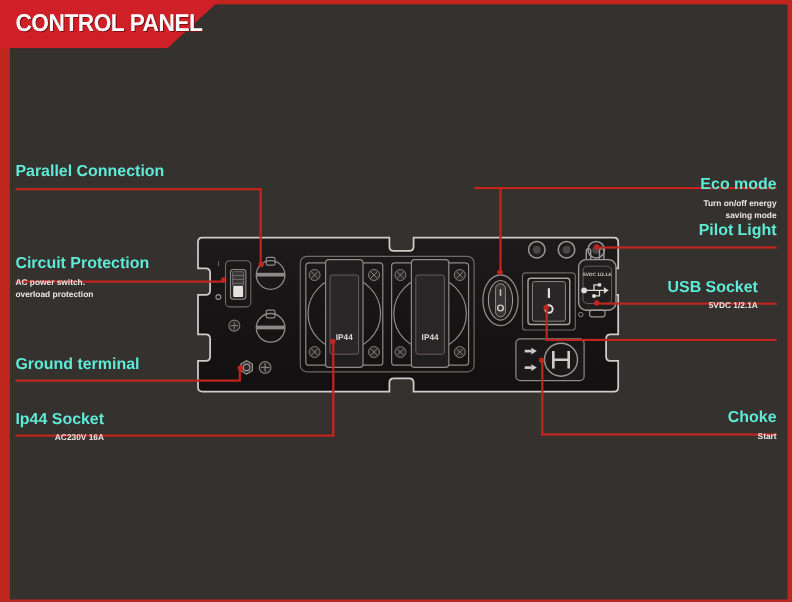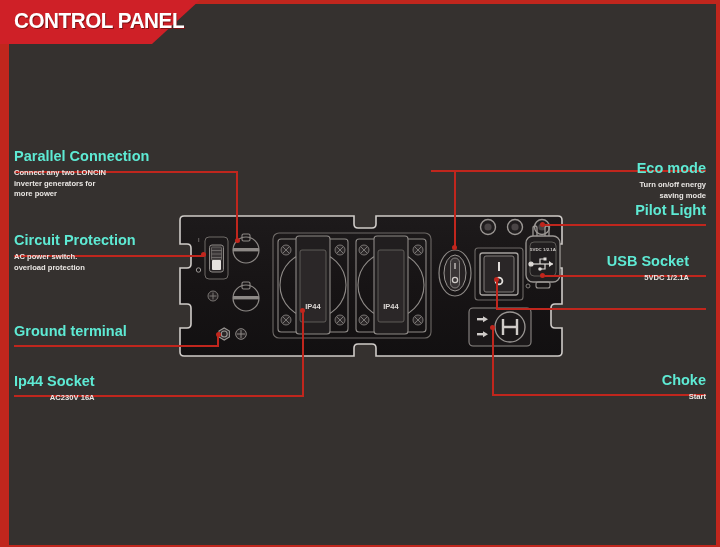--- a/index.html
+++ b/index.html
@@ -285,21 +285,20 @@
   <div class="ln lh" style="left:496px;top:308px;width:210px;"></div>
   <div class="ln lv" style="left:496px;top:280px;height:30px;"></div>
   <div class="dot" style="left:494px;top:277px;"></div>
 
   <div class="ln lh" style="left:492px;top:394px;width:214px;"></div>
   <div class="ln lv" style="left:492px;top:327px;height:69px;"></div>
   <div class="dot" style="left:490px;top:325px;"></div>
 
   <div class="callout" style="left:14px;top:148px;">
     <div class="ttl">Parallel Connection</div>
-    <div class="sub">Connect any two LONCIN<br>inverter generators for<br>more power</div>
   </div>
 
   <div class="callout" style="left:14px;top:323px;">
     <div class="ttl">Ground terminal</div>
   </div>
 
   <div class="callout" style="left:14px;top:232px;">
     <div class="ttl">Circuit Protection</div>
     <div class="sub">AC power switch.<br>overload protection</div>
   </div>

